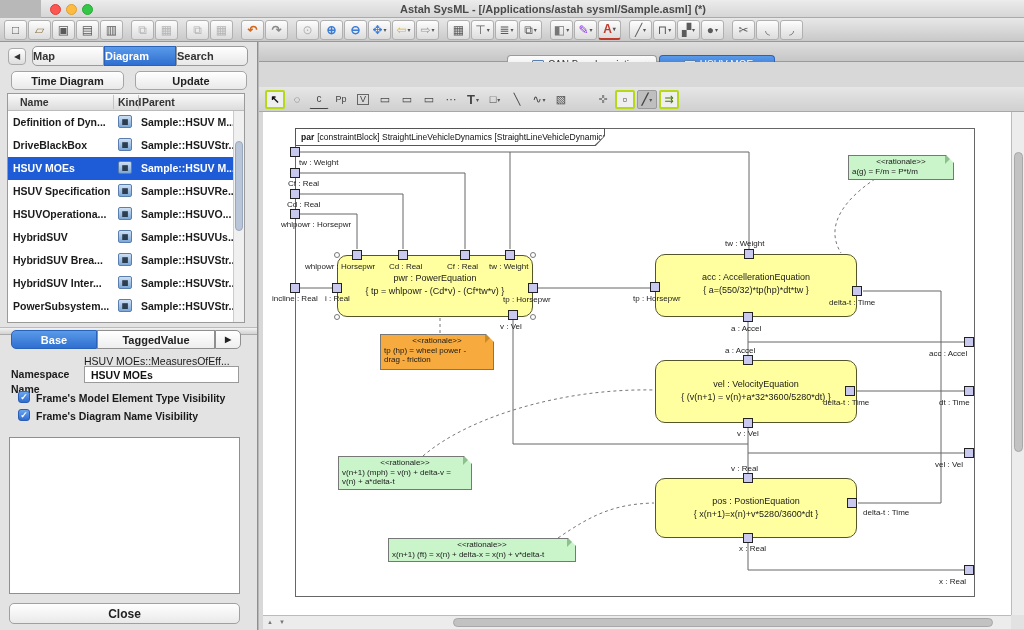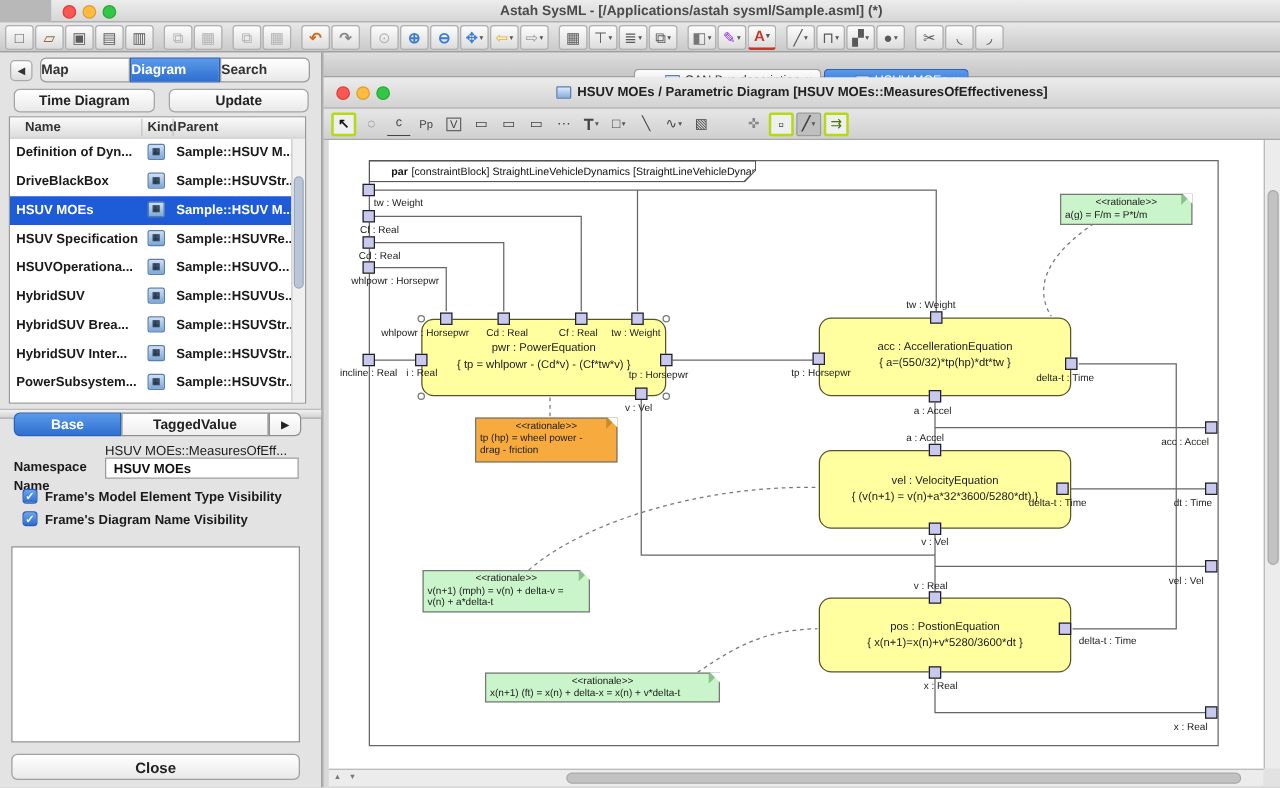--- a/index.html
+++ b/index.html
@@ -114,21 +114,21 @@
   #vsb-thumb{left:2px;top:40px;width:9px;height:300px;border-radius:5px;background:#c2c2c2;border:1px solid #a8a8a8;}
   #hsb{left:4px;top:553px;width:748px;height:14px;background:#ececec;border-top:1px solid #bbb;}
   #hsb-thumb{left:190px;top:2px;width:540px;height:9px;border-radius:5px;background:#c2c2c2;border:1px solid #a8a8a8;}
   .sc-arrow{top:557px;font-size:6px;color:#777;}
   #corner{left:752px;top:553px;width:13px;height:14px;background:#e2e2e2;}
 
   
   #frame{left:32px;top:16px;width:680px;height:469px;border:1px solid #666;}
   #par-tab-outer{left:32px;top:16px;width:310px;height:18px;background:#555;clip-path:polygon(0 0,100% 0,100% 45%,97% 100%,0 100%);}
   #par-tab-inner{position:absolute;left:1px;top:1px;width:308px;height:16px;background:#fff;clip-path:polygon(0 0,100% 0,100% 45%,97% 100%,0 100%);font-size:8.5px;line-height:16px;padding-left:5px;white-space:nowrap;color:#111;}
-  #par-tab-inner b{margin-right:3px;margin-left:12px;}
+  #par-tab-inner b{margin-right:3px;}
 
   
   .cblock{background:#ffffa0;border:1.5px solid #55552a;border-radius:10px;}
   .blk-text{font-size:9px;text-align:center;color:#1a1a1a;white-space:nowrap;}
   .port{width:10px;height:10px;background:#c9c9ef;border:1.5px solid #222;}
   .plabel{font-size:8px;color:#222;white-space:nowrap;}
   .handle{width:6px;height:6px;border-radius:50%;background:#fff;border:1px solid #777;}
 
   
   .note{border:1px solid #777;font-size:8px;color:#1a1a1a;padding:1px 3px;line-height:9.5px;}
@@ -310,29 +310,20 @@
     <span class="doctab-close">×</span>
   </div>
   <div class="abs doctab sel" id="doctab-2">
     <span class="doctab-icon"></span>
     <span>HSUV MOEs</span>
     <span class="doctab-close">×</span>
   </div>
 </div>
 
 <div class="abs" id="dpanel">
-  <div class="abs" id="dtitlebar">
-    <div class="abs traffic dtraffic t-red" style="left:10px"></div>
-    <div class="abs traffic dtraffic t-yellow" style="left:26px"></div>
-    <div class="abs traffic dtraffic t-green" style="left:42px"></div>
-    <div class="abs" id="dtitle">
-      <span class="doctab-icon"></span>
-      <span>HSUV MOEs / Parametric Diagram [HSUV MOEs::MeasuresOfEffectiveness]</span>
-    </div>
-  </div>
 
   <div class="abs" id="dtoolbar">
     <div class="dt-btn hl di di-select"></div>
     <div class="dt-btn di di-lasso"></div>
     <div class="dt-btn di di-note-c"></div>
     <div class="dt-btn di di-pkg"></div>
     <div class="dt-btn di di-vbox"></div>
     <div class="dt-btn di di-rr1"></div>
     <div class="dt-btn di di-rr2"></div>
     <div class="dt-btn di di-rr3"></div>

